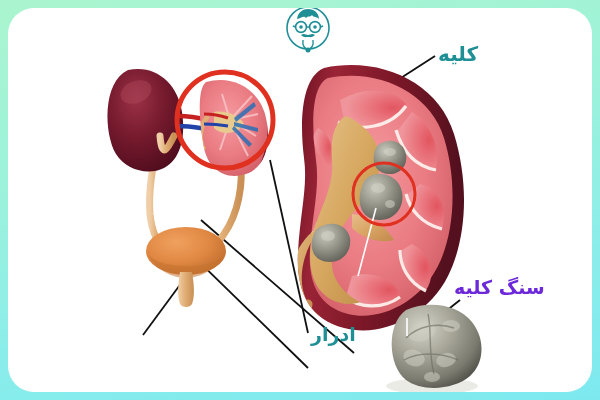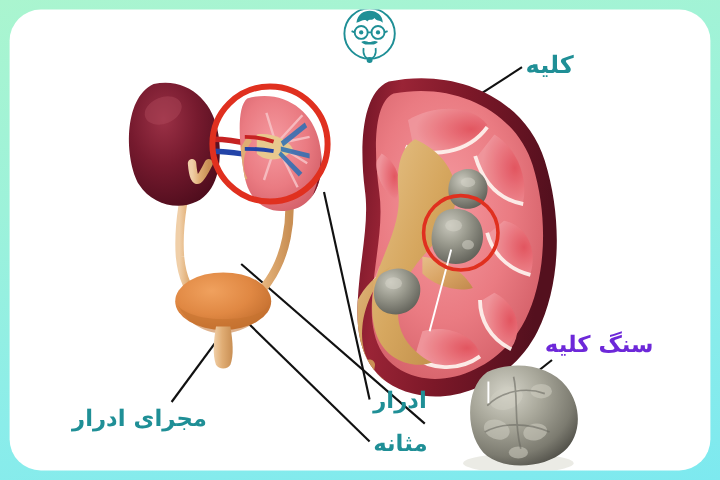--- a/index.html
+++ b/index.html
@@ -248,18 +248,16 @@
       </g>
       <path d="M31 29 C34 27 36 29 38 29 C40 29 42 27 45 29 C42 32 40 31 38 31 C36 31 34 32 31 29 Z" fill="#1f8f96"></path>
       <g fill="none" stroke="#1f8f96" stroke-width="1.4">
         <path d="M33 34 C32 40 35 43 38 43 C41 43 44 40 43 34"></path>
         <circle cx="38" cy="44" r="1.8" fill="#1f8f96"></circle>
       </g>
     </svg>
 
     <div class="lbl" id="label-kidney">کلیه</div>
     <div class="lbl" id="label-stone">سنگ کلیه</div>
-    <div class="lbl" id="label-urethra">مجرای ادرار</div>
     <div class="lbl" id="label-ureter">ادرار</div>
-    <div class="lbl" id="label-bladder">مثانه</div>
 
   </div>
 </div>
 
 </body></html>

